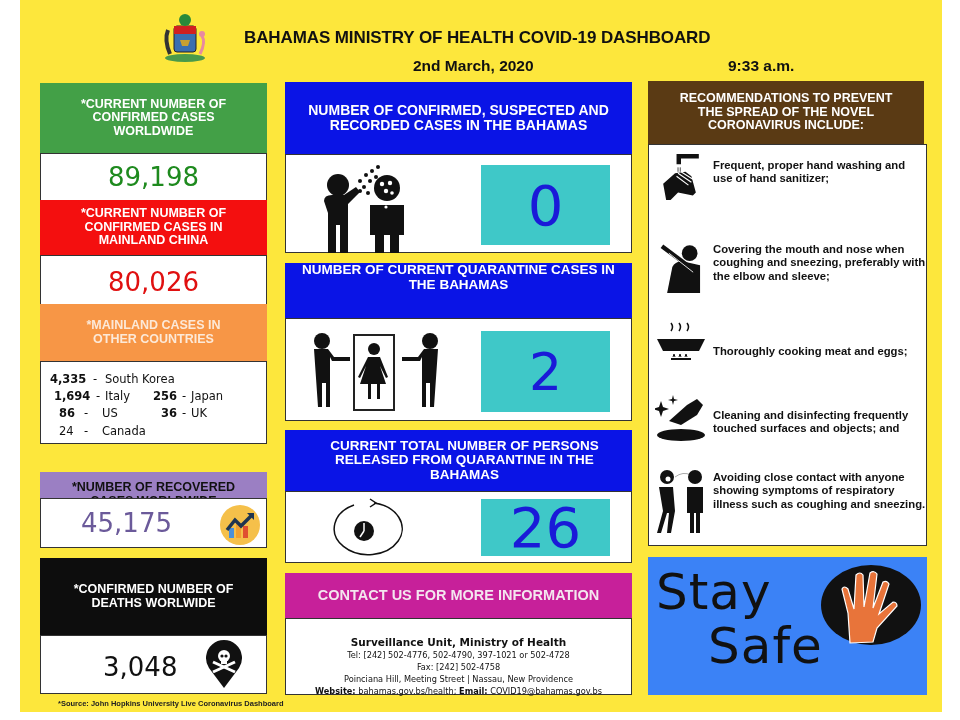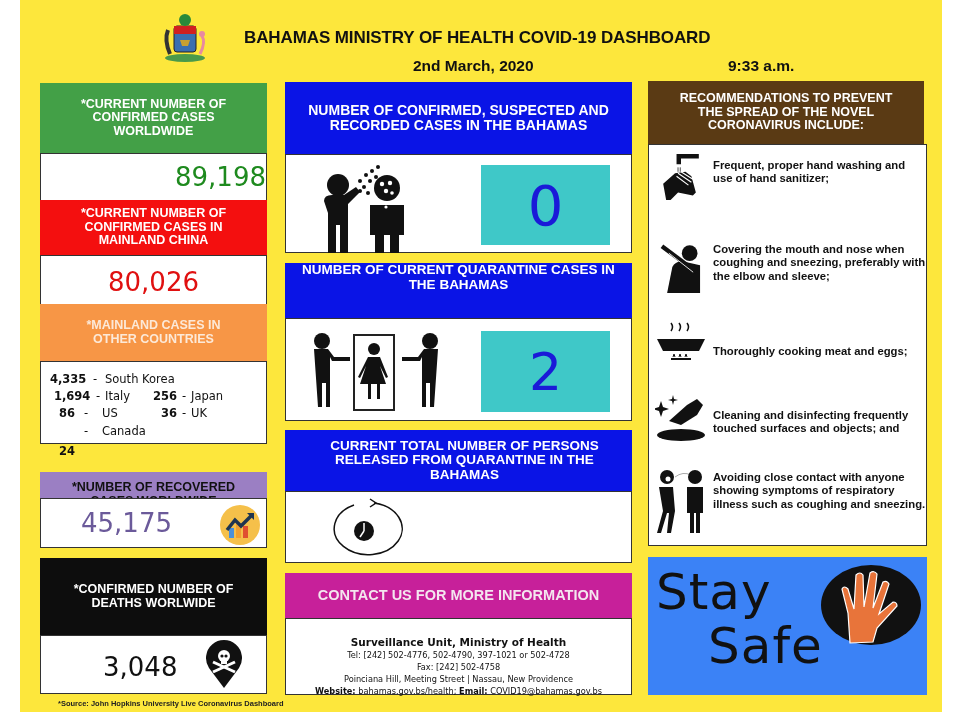--- a/index.html
+++ b/index.html
@@ -35,21 +35,21 @@
   <circle cx="42" cy="22" r="3" fill="#e88aa0"></circle>
   <ellipse cx="25" cy="46" rx="20" ry="4" fill="#4a9a4a"></ellipse>
   <path d="M20 28 h10 l-2 6 h-6 z" fill="#c8a030"></path>
 </svg>
 <div class="abs title">BAHAMAS MINISTRY OF HEALTH COVID-19 DASHBOARD</div>
 <div class="abs date">2nd March, 2020</div>
 <div class="abs time">9:33 a.m.</div>
 
 <div class="abs hdr" style="left:40px;top:83px;width:227px;height:70px;background:#43a047;font-size:12.5px;padding:0 20px;">*CURRENT NUMBER OF CONFIRMED CASES WORLDWIDE</div>
 <div class="abs panel" style="left:40px;top:153px;width:227px;height:48px;">
-  <div class="bignum" style="font-size:26px;color:#1e8a1e;margin-top:8px;text-align:right;">89,198</div>
+  <div class="bignum" style="font-size:26px;color:#1e8a1e;margin-top:8px;">89,198</div>
 </div>
 <div class="abs hdr" style="left:40px;top:200px;width:227px;height:55px;background:#f40f0f;font-size:12.5px;padding:0 20px;">*CURRENT NUMBER OF CONFIRMED CASES IN MAINLAND CHINA</div>
 <div class="abs panel" style="left:40px;top:255px;width:227px;height:50px;border-bottom:none;">
   <div class="bignum" style="font-size:26px;color:#e01010;margin-top:11px;">80,026</div>
 </div>
 <div class="abs hdr" style="left:40px;top:304px;width:227px;height:57px;background:#f79646;font-size:12.5px;color:#fce9d8;padding:0 36px;">*MAINLAND CASES  IN OTHER COUNTRIES</div>
 <div class="abs panel countries" style="left:40px;top:361px;width:227px;height:83px;">
   <span style="left:9px;top:10px;font-weight:bold;">4,335</span>
   <span style="left:52px;top:10px;">-</span>
   <span style="left:64px;top:10px;">South Korea</span>
@@ -61,21 +61,21 @@
   <span style="left:141px;top:27px;">-</span>
   <span style="left:150px;top:27px;">Japan</span>
 
   <span style="left:18px;top:44px;font-weight:bold;">86</span>
   <span style="left:43px;top:44px;">-</span>
   <span style="left:61px;top:44px;">US</span>
   <span style="left:120px;top:44px;font-weight:bold;">36</span>
   <span style="left:141px;top:44px;">-</span>
   <span style="left:150px;top:44px;">UK</span>
 
-  <span style="left:18px;top:62px;font-weight:bold;margin-top:20px;">24</span>
+  <span style="left:18px;top:62px;font-weight:normal;">24</span>
   <span style="left:43px;top:62px;">-</span>
   <span style="left:61px;top:62px;">Canada</span>
 </div>
 
 <div class="abs hdr" style="left:40px;top:453px;width:227px;height:45px;background:#9b7fc3;color:#111;font-size:12.5px;padding:0 22px;margin-top:19px;">*NUMBER OF RECOVERED CASES WORLDWIDE</div>
 <div class="abs panel" style="left:40px;top:498px;width:227px;height:50px;">
   <div class="abs bignum" style="left:40px;top:9px;font-size:26px;color:#6b5a9a;">45,175</div>
   <svg class="abs" style="left:178px;top:5px;" width="42" height="42" viewBox="0 0 42 42">
     <circle cx="21" cy="21" r="20" fill="#f5c04a"></circle>
     <rect x="10" y="24" width="5" height="10" fill="#4a90d9"></rect>
@@ -144,20 +144,21 @@
 
 <div class="abs hdr" style="left:285px;top:430px;width:347px;height:61px;background:#0a14e6;font-size:13.5px;padding:0 18px 0 30px;">CURRENT TOTAL NUMBER OF PERSONS RELEASED FROM QUARANTINE IN THE BAHAMAS</div>
 <div class="abs panel" style="left:285px;top:491px;width:347px;height:72px;">
   <svg class="abs" style="left:44px;top:5px;" width="76" height="60" viewBox="0 0 76 60">
     <path d="M44 6 A34 26 0 1 1 24 8" fill="none" stroke="#111" stroke-width="1.5"></path>
     <polyline points="40,2 46,6 40,10" fill="none" stroke="#111" stroke-width="1.5"></polyline>
     <circle cx="34" cy="34" r="10" fill="#111"></circle>
     <line x1="34" y1="34" x2="34" y2="26" stroke="#fff" stroke-width="1.5"></line>
     <line x1="34" y1="34" x2="30" y2="40" stroke="#fff" stroke-width="1.5"></line>
   </svg>
+  <div class="abs tealbox" style="left:195px;top:7px;width:129px;height:57px;font-size:56px;">26</div>
 </div>
 
 <div class="abs hdr" style="left:285px;top:573px;width:347px;height:45px;background:#c7209a;color:#f4e6ef;font-size:14.5px;">CONTACT US FOR MORE INFORMATION</div>
 <div class="abs panel contact" style="left:285px;top:618px;width:347px;height:77px;padding-top:16px;">
   <div style="font-size:10.5px;font-weight:bold;line-height:14px;">Surveillance Unit, Ministry of Health</div>
   <div style="font-size:8.2px;line-height:12px;">Tel: [242] 502-4776, 502-4790, 397-1021 or 502-4728</div>
   <div style="font-size:8.2px;line-height:12px;">Fax: [242] 502-4758</div>
   <div style="font-size:8.2px;line-height:12px;">Poinciana Hill, Meeting Street | Nassau, New Providence</div>
   <div style="font-size:8.2px;line-height:12px;">
     <b>Website:</b>

